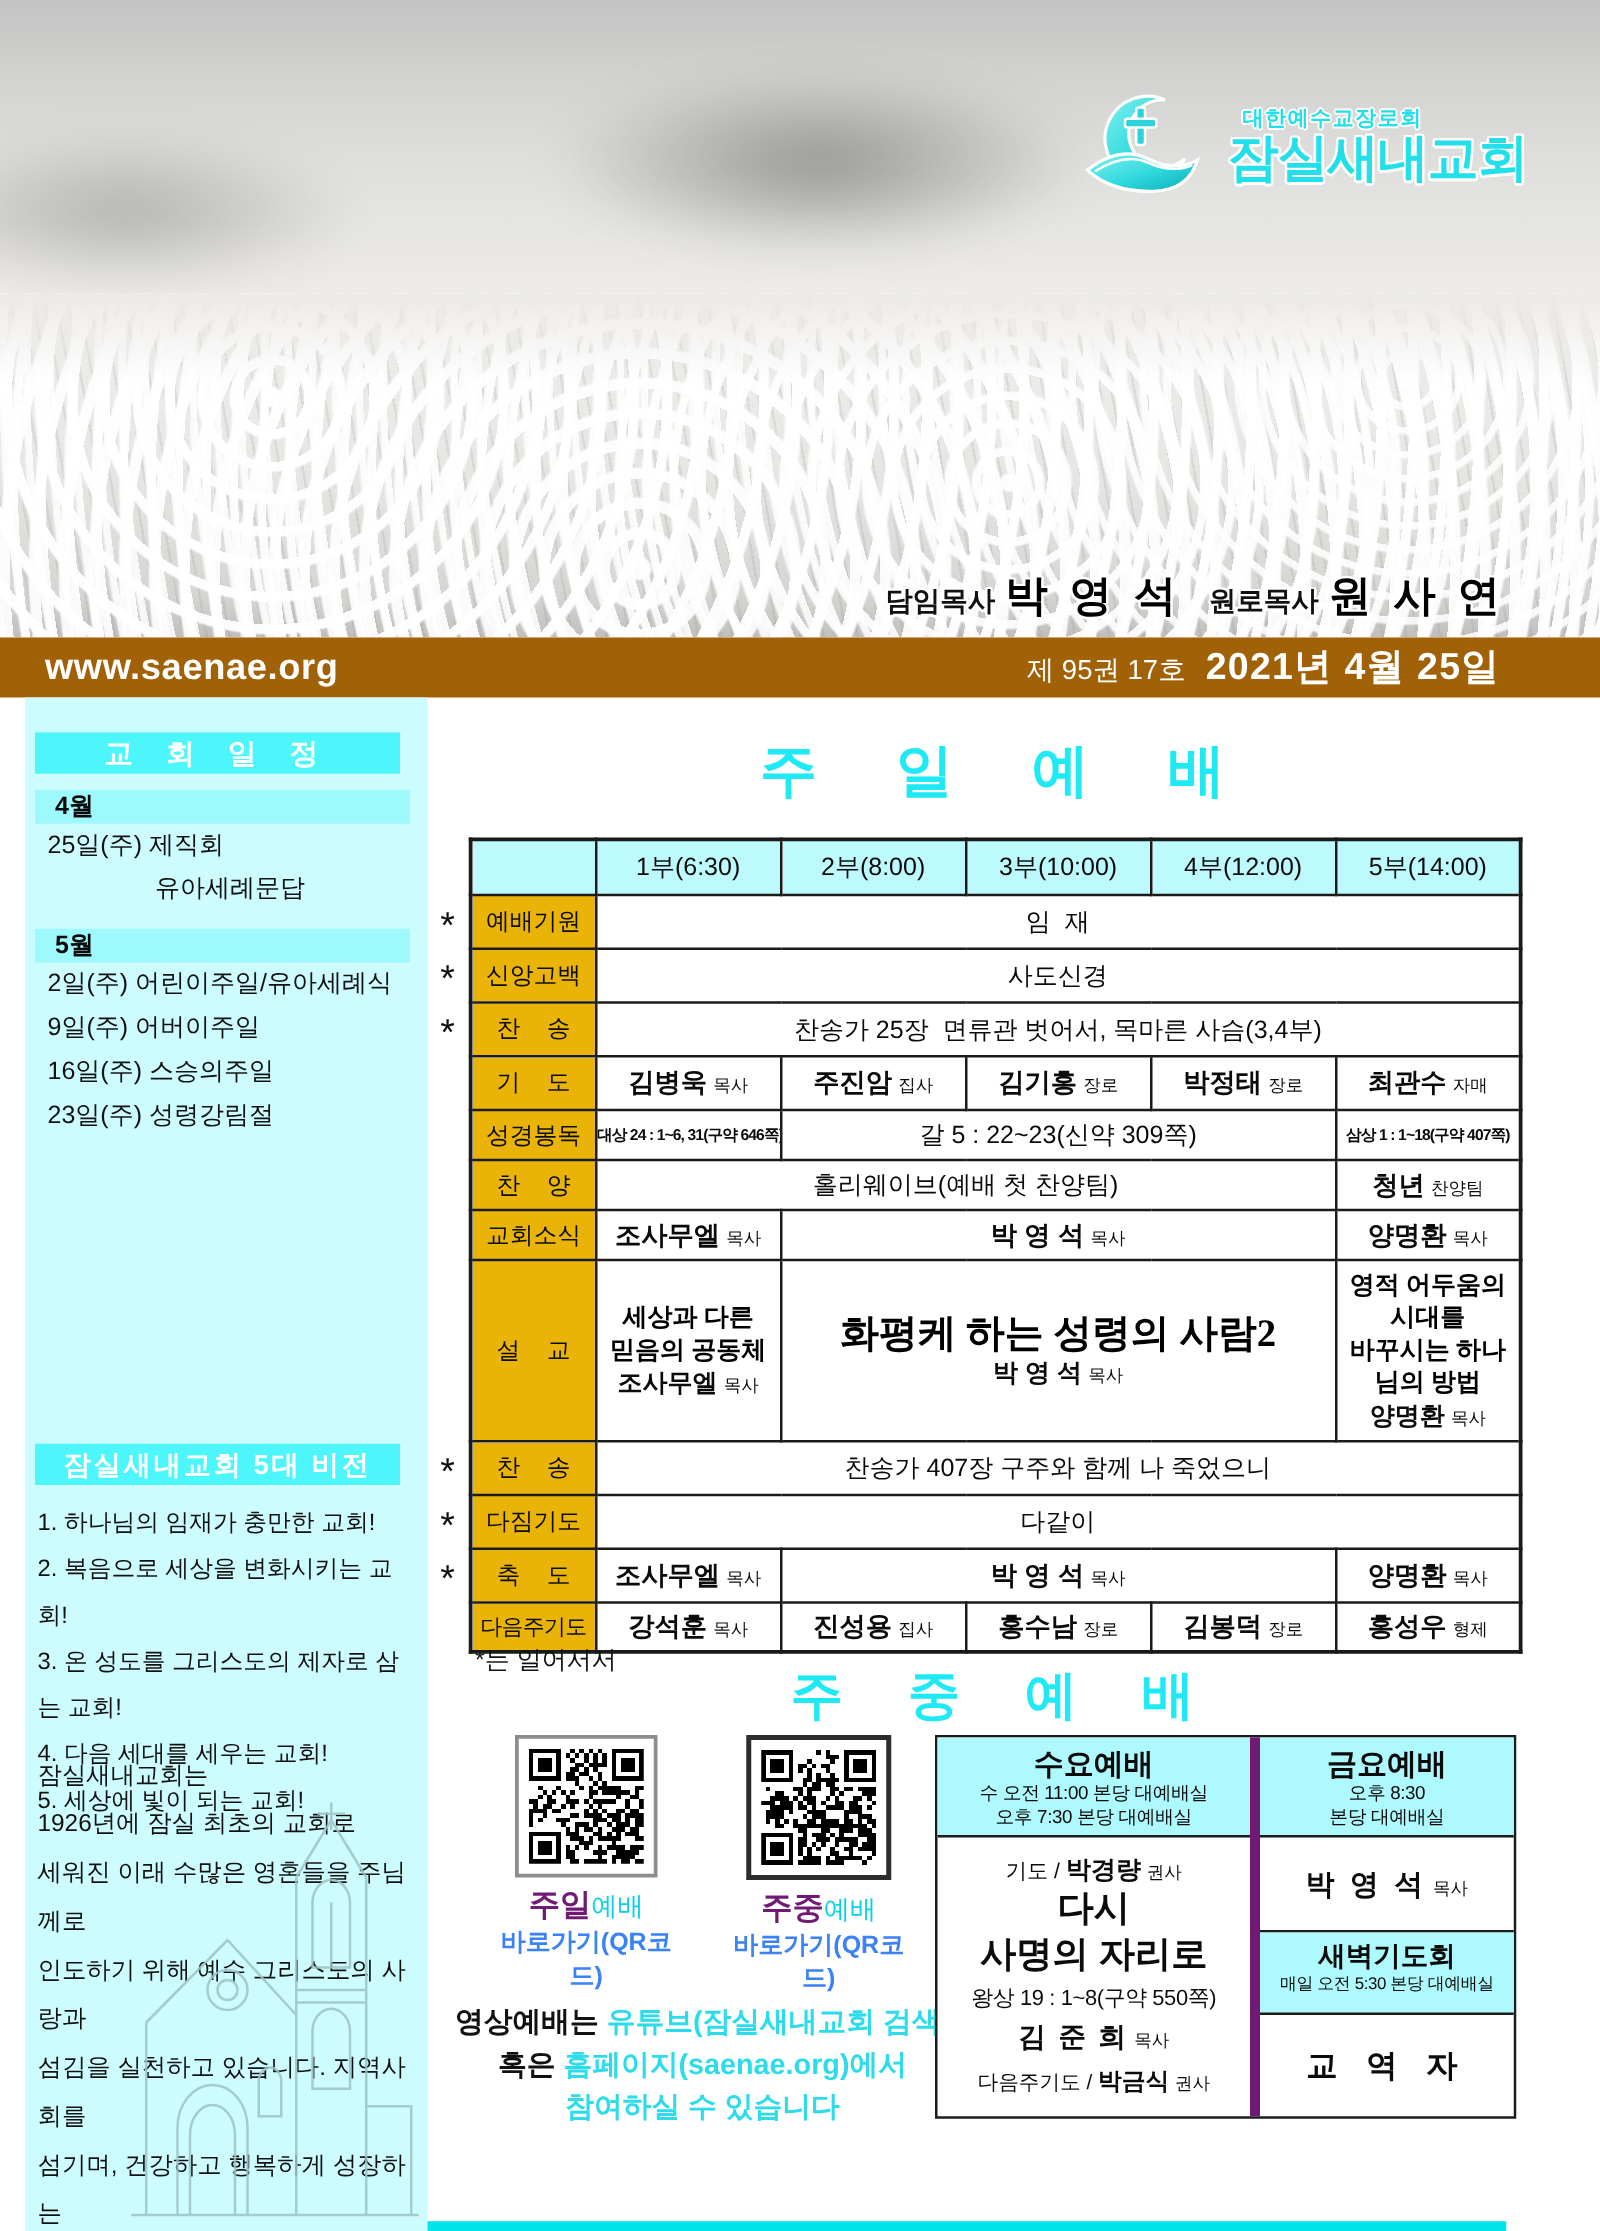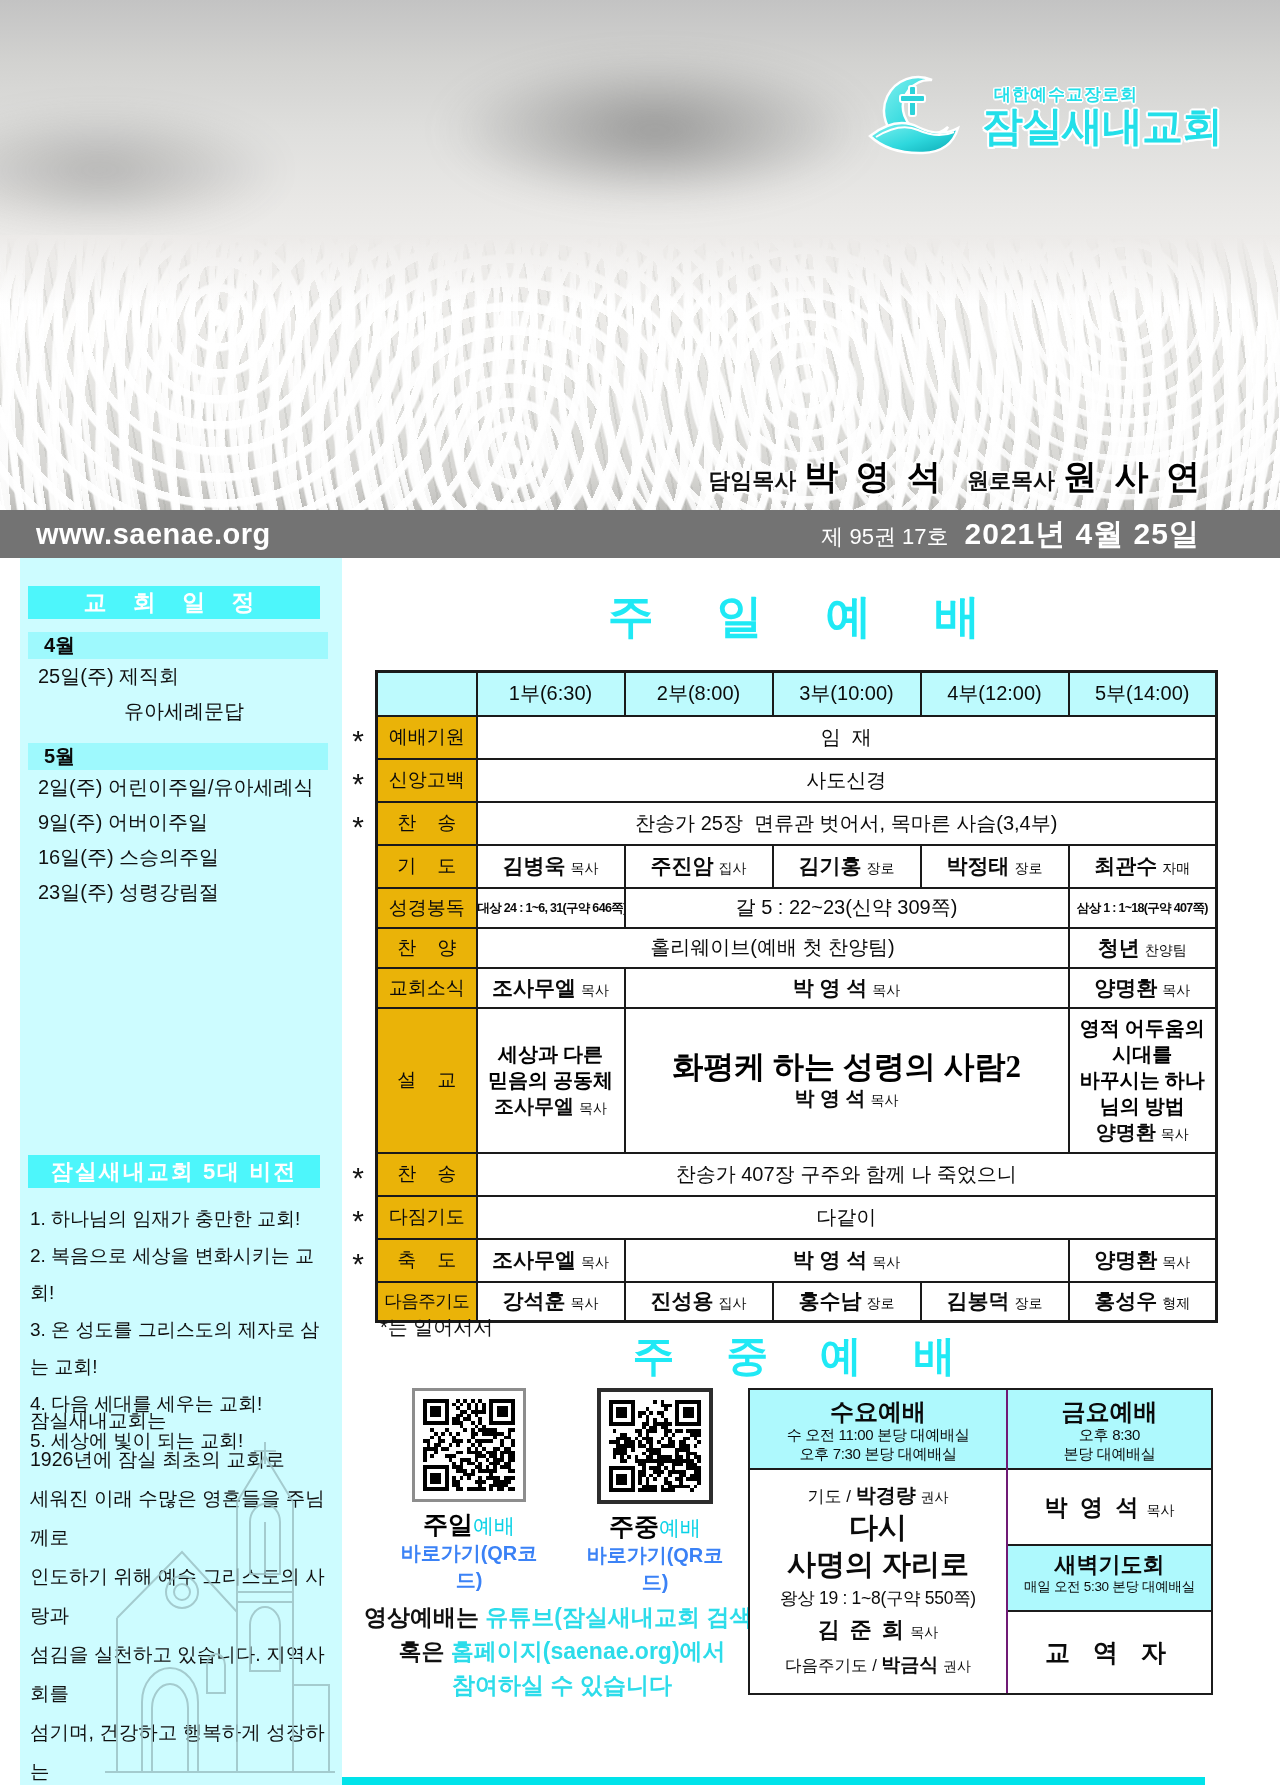--- a/index.html
+++ b/index.html
@@ -35,21 +35,21 @@
     text-shadow:2px 0 0 #fff,-2px 0 0 #fff,0 2px 0 #fff,0 -2px 0 #fff,1.5px 1.5px 0 #fff,-1.5px -1.5px 0 #fff,1.5px -1.5px 0 #fff,-1.5px 1.5px 0 #fff;}
 
   
   .pastors{position:absolute;right:76px;bottom:10px;white-space:nowrap;
     text-shadow:2px 0 0 #fff,-2px 0 0 #fff,0 2px 0 #fff,0 -2px 0 #fff,1.5px 1.5px 0 #fff,-1.5px -1.5px 0 #fff,1.5px -1.5px 0 #fff,-1.5px 1.5px 0 #fff;}
   .p-role{font-size:22px;font-weight:bold;color:#111;margin-right:8px;}
   .p-name{font-size:34px;font-weight:bold;color:#000;letter-spacing:4px;margin-right:22px;}
   .pastors .p-name:last-child{margin-right:0;}
 
   
-  .banner{position:absolute;left:0;top:510px;width:1280px;height:48px;background:#737373;}
+  .banner{position:absolute;left:0;top:510px;width:1280px;height:48px;background:#a16207;}
   .banner-url{position:absolute;left:36px;top:0;line-height:48px;color:#fff;font-weight:bold;font-size:29px;letter-spacing:.5px;}
   .banner-right{position:absolute;right:80px;top:0;line-height:48px;white-space:nowrap;}
   .banner-issue{color:#fff;font-size:22px;margin-right:16px;}
   .banner-date{color:#fff;font-size:30px;font-weight:bold;letter-spacing:1px;}
 
   
   .sidebar{position:absolute;left:20px;top:558px;width:322px;height:1227px;background:#cdfcff;}
   .side-head{position:absolute;left:8px;width:292px;height:33px;background:#4df6fb;color:#fff;
     font-weight:bold;text-align:center;line-height:33px;}
   #sched-head{top:28px;font-size:23px;letter-spacing:10px;}
@@ -89,32 +89,32 @@
   .star{position:absolute;left:-27px;width:20px;text-align:center;font-size:30px;color:#111;font-weight:normal;}
   .footnote{position:absolute;left:38px;top:756px;font-size:20px;color:#111;}
 
   
   .qr-block{position:absolute;top:830px;width:150px;text-align:center;}
   #qr1{left:52px;} #qr2{left:238px;}
   .qr-frame{display:inline-block;background:#fff;padding:8px;line-height:0;}
   #qr1 .qr-frame{border:3px solid #8d8d8d;}
   #qr2 .qr-frame{border:4px solid #2d2d2d;}
   .qr-label{margin-top:10px;line-height:1;}
-  .qr-strong{font-size:25px;font-weight:bold;color:#000000;}
+  .qr-strong{font-size:25px;font-weight:bold;color:#701a75;}
   .qr-rest{font-size:21px;color:#0ad2e6;font-weight:500;}
   .qr-caption{margin-top:3px;font-size:20px;font-weight:bold;color:#3b82f6;}
 
   .video-lines{position:absolute;left:16px;top:1042px;width:408px;text-align:center;}
   .video-line{font-size:23px;font-weight:bold;line-height:34px;white-space:nowrap;}
   .video-line .plain{color:#111;}
   .video-line .accent{color:#2cdcea;}
 
   .wk-table{position:absolute;left:406px;top:830px;width:465px;height:307px;border:2px solid #1c1c1c;
     box-sizing:border-box;display:flex;background:#fff;}
-  .wk-left{width:258px;border-right:2px solid #701a75;box-sizing:border-box;display:flex;flex-direction:column;}
+  .wk-left{width:258px;border-right:8px solid #701a75;box-sizing:border-box;display:flex;flex-direction:column;}
   .wk-right{flex:1;display:flex;flex-direction:column;}
   .wk-head{background:#aef9fd;border-bottom:2px solid #1c1c1c;box-sizing:border-box;height:80px;text-align:center;}
   .wk-head-title{font-size:24px;font-weight:bold;margin-top:9px;line-height:1.1;}
   .wk-head-sub{font-size:15px;font-weight:500;line-height:19px;letter-spacing:-.3px;}
   .wk-cell{box-sizing:border-box;text-align:center;}
   .wk-preacher2{height:76px;border-bottom:2px solid #1c1c1c;line-height:74px;}
   .wk-preacher2 .nm{font-size:23px;letter-spacing:3px;}
   .wk-dawn{height:66px;}
   .wk-dawn .wk-head-title{font-size:22px;margin-top:7px;}
   .wk-dawn .wk-head-sub{font-size:13.5px;}

